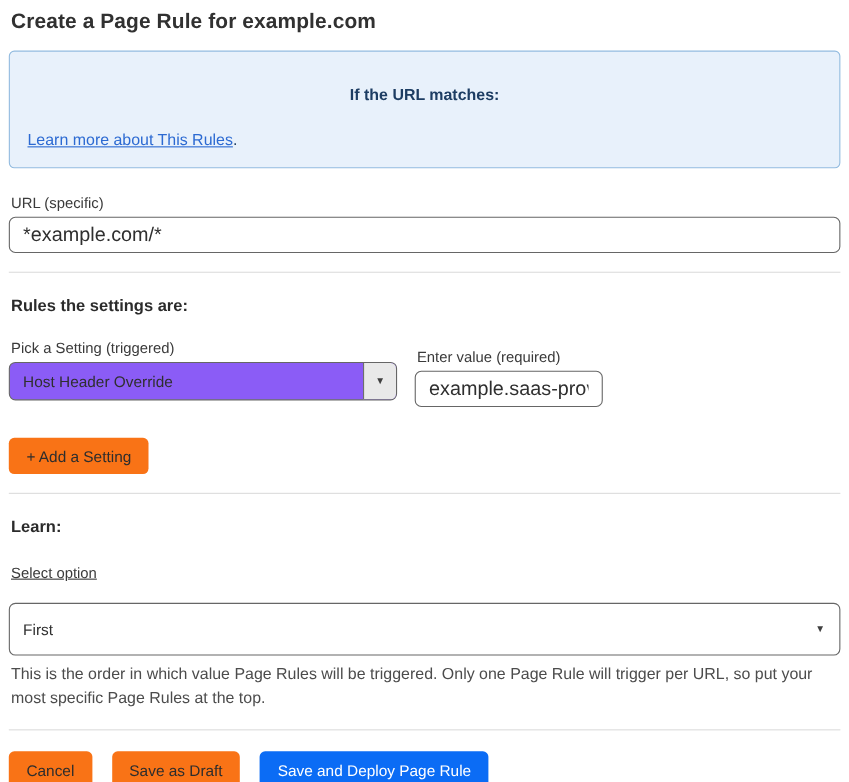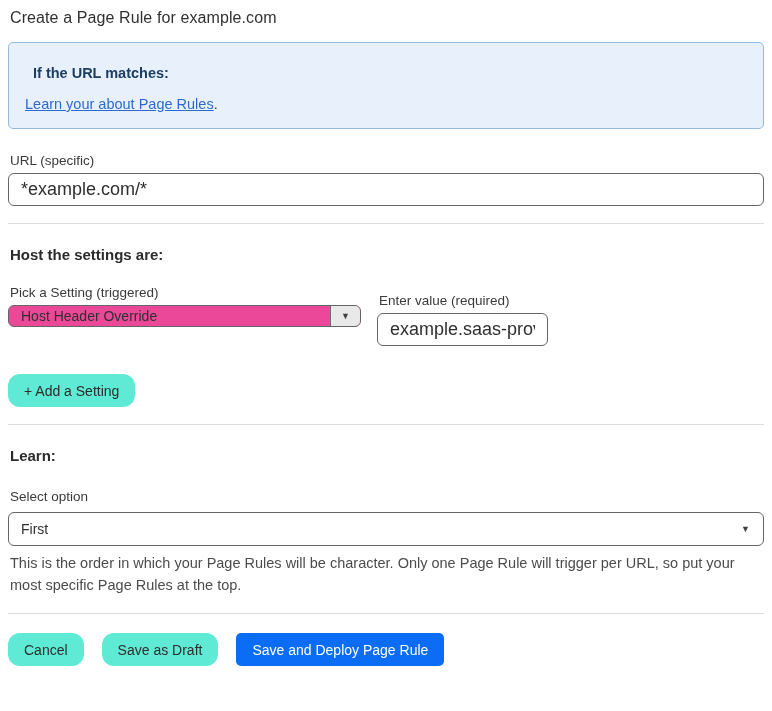--- a/index.html
+++ b/index.html
@@ -8,41 +8,42 @@
     width: 772px;
     height: 711px;
     background: #ffffff;
     font-family: "Liberation Sans", sans-serif;
     color: #2f2f2f;
     overflow: hidden;
   }
   .container { padding: 9px 8px 0 8px; }
 
   .page-title {
-    font-size: 16px;
-    font-weight: 400;
+    font-size: 19px;
+    font-weight: 700;
     color: #313131;
     margin: 0 0 0 2px;
     letter-spacing: 0.1px;
   }
 
   .info-box {
     margin-top: 15px;
     background: #e8f1fb;
     border: 1px solid #92bbdf;
     border-radius: 5px;
     padding: 11px 16px 12px 16px;
     color: #1d3d63;
     font-size: 14.5px;
     line-height: 23px;
   }
   .info-box .info-heading {
     font-weight: 700;
     font-size: 14.5px;
-    margin: 8px;
+    margin: 18px;
+    text-align: center;
   }
   .info-box .info-body { margin: 0; }
   .info-box a {
     color: #2c6ad2;
     text-decoration: underline;
     cursor: pointer;
   }
   .info-box .link-suffix { color: #1d3d63; }
 
   .field-label {
@@ -89,24 +90,24 @@
     display: flex;
     align-items: flex-start;
     margin-top: 22px;
   }
   .setting-col { width: 353px; }
   .value-col { width: 171px; margin-left: 16px; margin-top: 8px; }
 
   .select-box {
     display: flex;
     align-items: stretch;
-    height: 22px;
+    height: 35px;
     border: 1px solid #666666;
     border-radius: 6px;
-    background: #ec4899;
+    background: #8b5cf6;
     overflow: hidden;
     cursor: pointer;
   }
   .select-box .select-text {
     flex: 1;
     display: flex;
     align-items: center;
     padding-left: 12px;
     font-size: 14px;
     color: #2f2f2f;
@@ -121,21 +122,21 @@
     justify-content: center;
   }
   .caret {
     font-size: 9px;
     color: #3f3f3f;
     line-height: 1;
   }
 
   .wide-select {
     position: relative;
-    height: 34px;
+    height: 48px;
     border: 1px solid #666666;
     border-radius: 6px;
     background: #ffffff;
     display: flex;
     align-items: center;
     padding: 0 30px 0 12px;
     font-size: 14px;
     color: #2f2f2f;
     cursor: pointer;
   }
@@ -152,26 +153,26 @@
     justify-content: center;
     height: 33px;
     padding: 0 16px;
     border: none;
     border-radius: 5px;
     font-size: 14px;
     font-family: "Liberation Sans", sans-serif;
     cursor: pointer;
     white-space: nowrap;
   }
-  .btn-gray { background: #5eead4; color: #2d2d2d; border-radius: 12px; }
+  .btn-gray { background: #f97316; color: #2d2d2d; }
   .btn-blue { background: #0b6cf5; color: #ffffff; }
 
   .add-setting-wrap { margin-top: 28px; }
 
-  .order-section-label { margin-top: 25px; margin-bottom: 8px; }
+  .order-section-label { margin-top: 25px; margin-bottom: 20px; text-decoration: underline; }
 
   .help-text {
     font-size: 14.5px;
     line-height: 22px;
     color: #4c4c4c;
     margin: 6px 0 0 2px;
     max-width: 750px;
   }
 
   .footer-row {
@@ -183,31 +184,31 @@
 </style>
 </head>
 <body>
 
 <div class="container">
 
   <h1 class="page-title">Create a Page Rule for example.com</h1>
 
   <div class="info-box">
     <p class="info-heading">If the URL matches:</p>
-    <p class="info-body"><a href="#">Learn your about Page Rules</a><span class="link-suffix">.</span></p>
+    <p class="info-body"><a href="#">Learn more about This Rules</a><span class="link-suffix">.</span></p>
   </div>
 
   <div class="url-section">
     <label class="field-label">URL (specific)</label>
     <input class="text-input" type="text" value="*example.com/*" style="">
   </div>
 
   <hr class="divider">
 
-  <h2 class="section-heading">Host the settings are:</h2>
+  <h2 class="section-heading">Rules the settings are:</h2>
 
   <div class="settings-row">
     <div class="setting-col">
       <label class="field-label">Pick a Setting (triggered)</label>
       <div class="select-box">
         <span class="select-text">Host Header Override</span>
         <span class="arrow-cell">
           <span class="caret">▼</span>
         </span>
       </div>
@@ -225,21 +226,21 @@
   <hr class="divider">
 
   <h2 class="section-heading">Learn:</h2>
 
   <label class="field-label order-section-label">Select option</label>
   <div class="wide-select">
     <span>First</span>
     <span class="caret">▼</span>
   </div>
 
-  <p class="help-text">This is the order in which your Page Rules will be character. Only one Page Rule will trigger per URL, so put your most specific Page Rules at the top.</p>
+  <p class="help-text">This is the order in which value Page Rules will be triggered. Only one Page Rule will trigger per URL, so put your most specific Page Rules at the top.</p>
 
   <hr class="divider">
 
   <div class="footer-row">
     <button class="btn btn-gray">Cancel</button>
     <button class="btn btn-gray">Save as Draft</button>
     <button class="btn btn-blue">Save and Deploy Page Rule</button>
   </div>
 
 </div>

